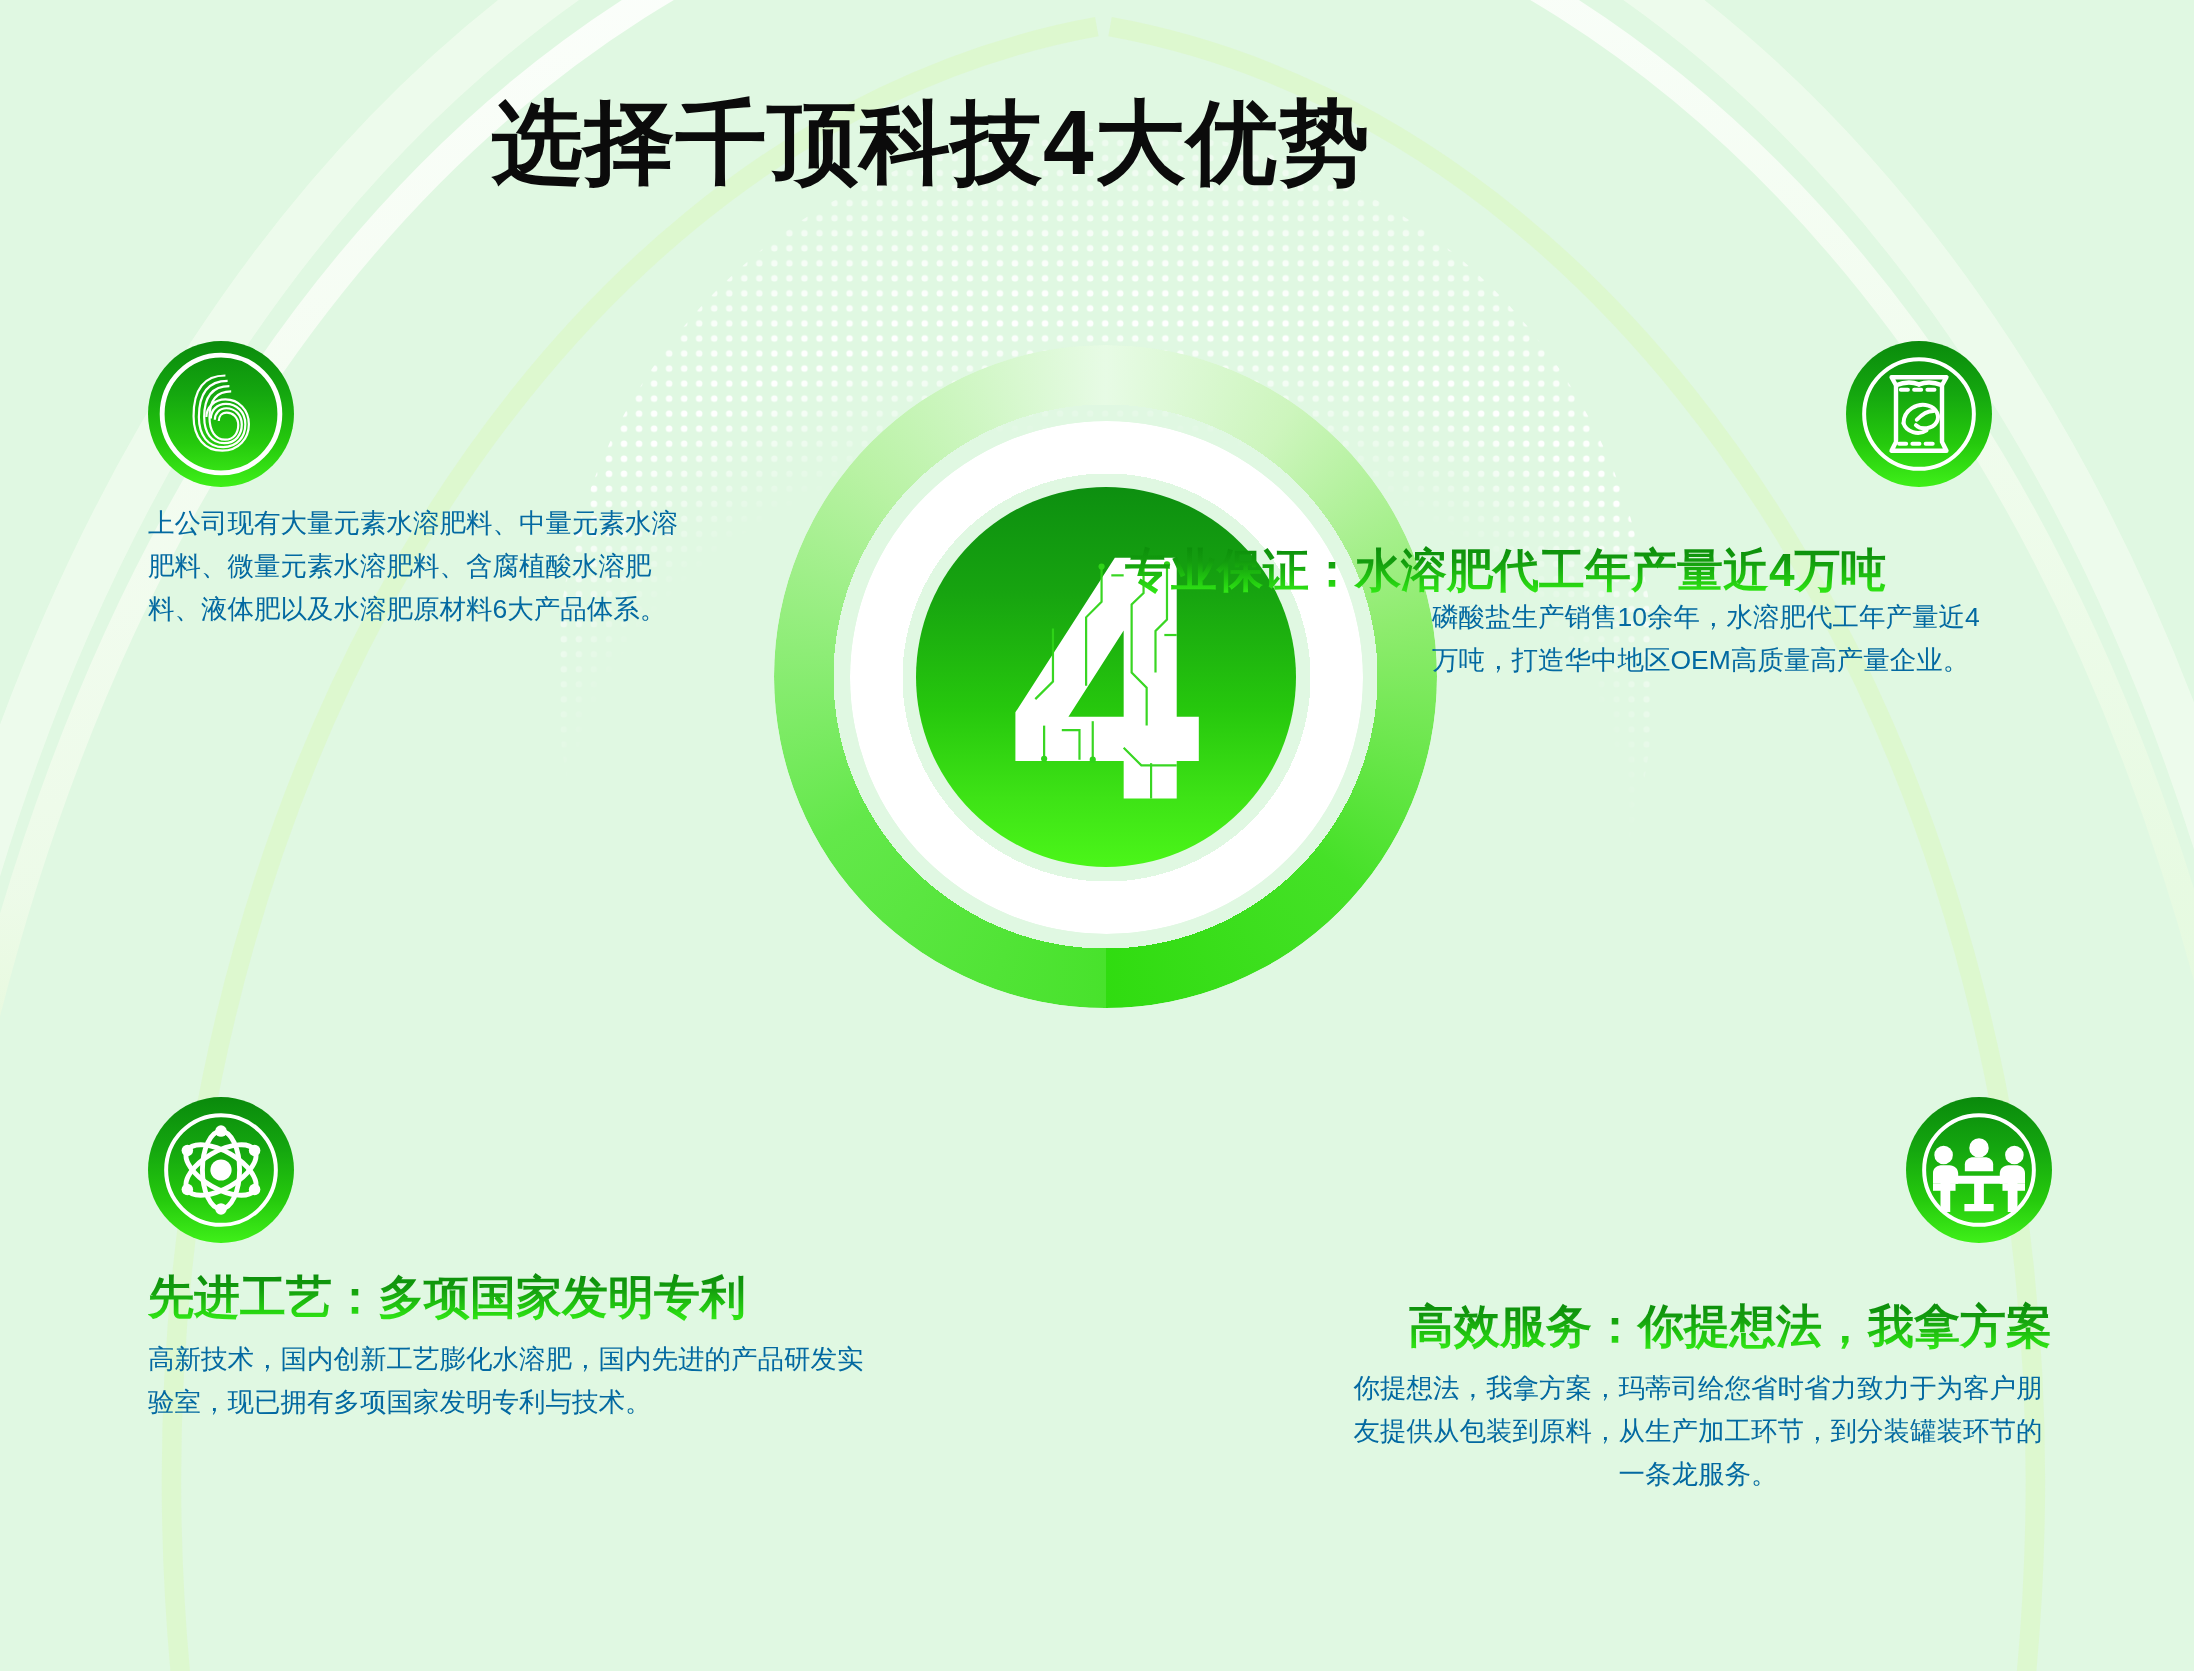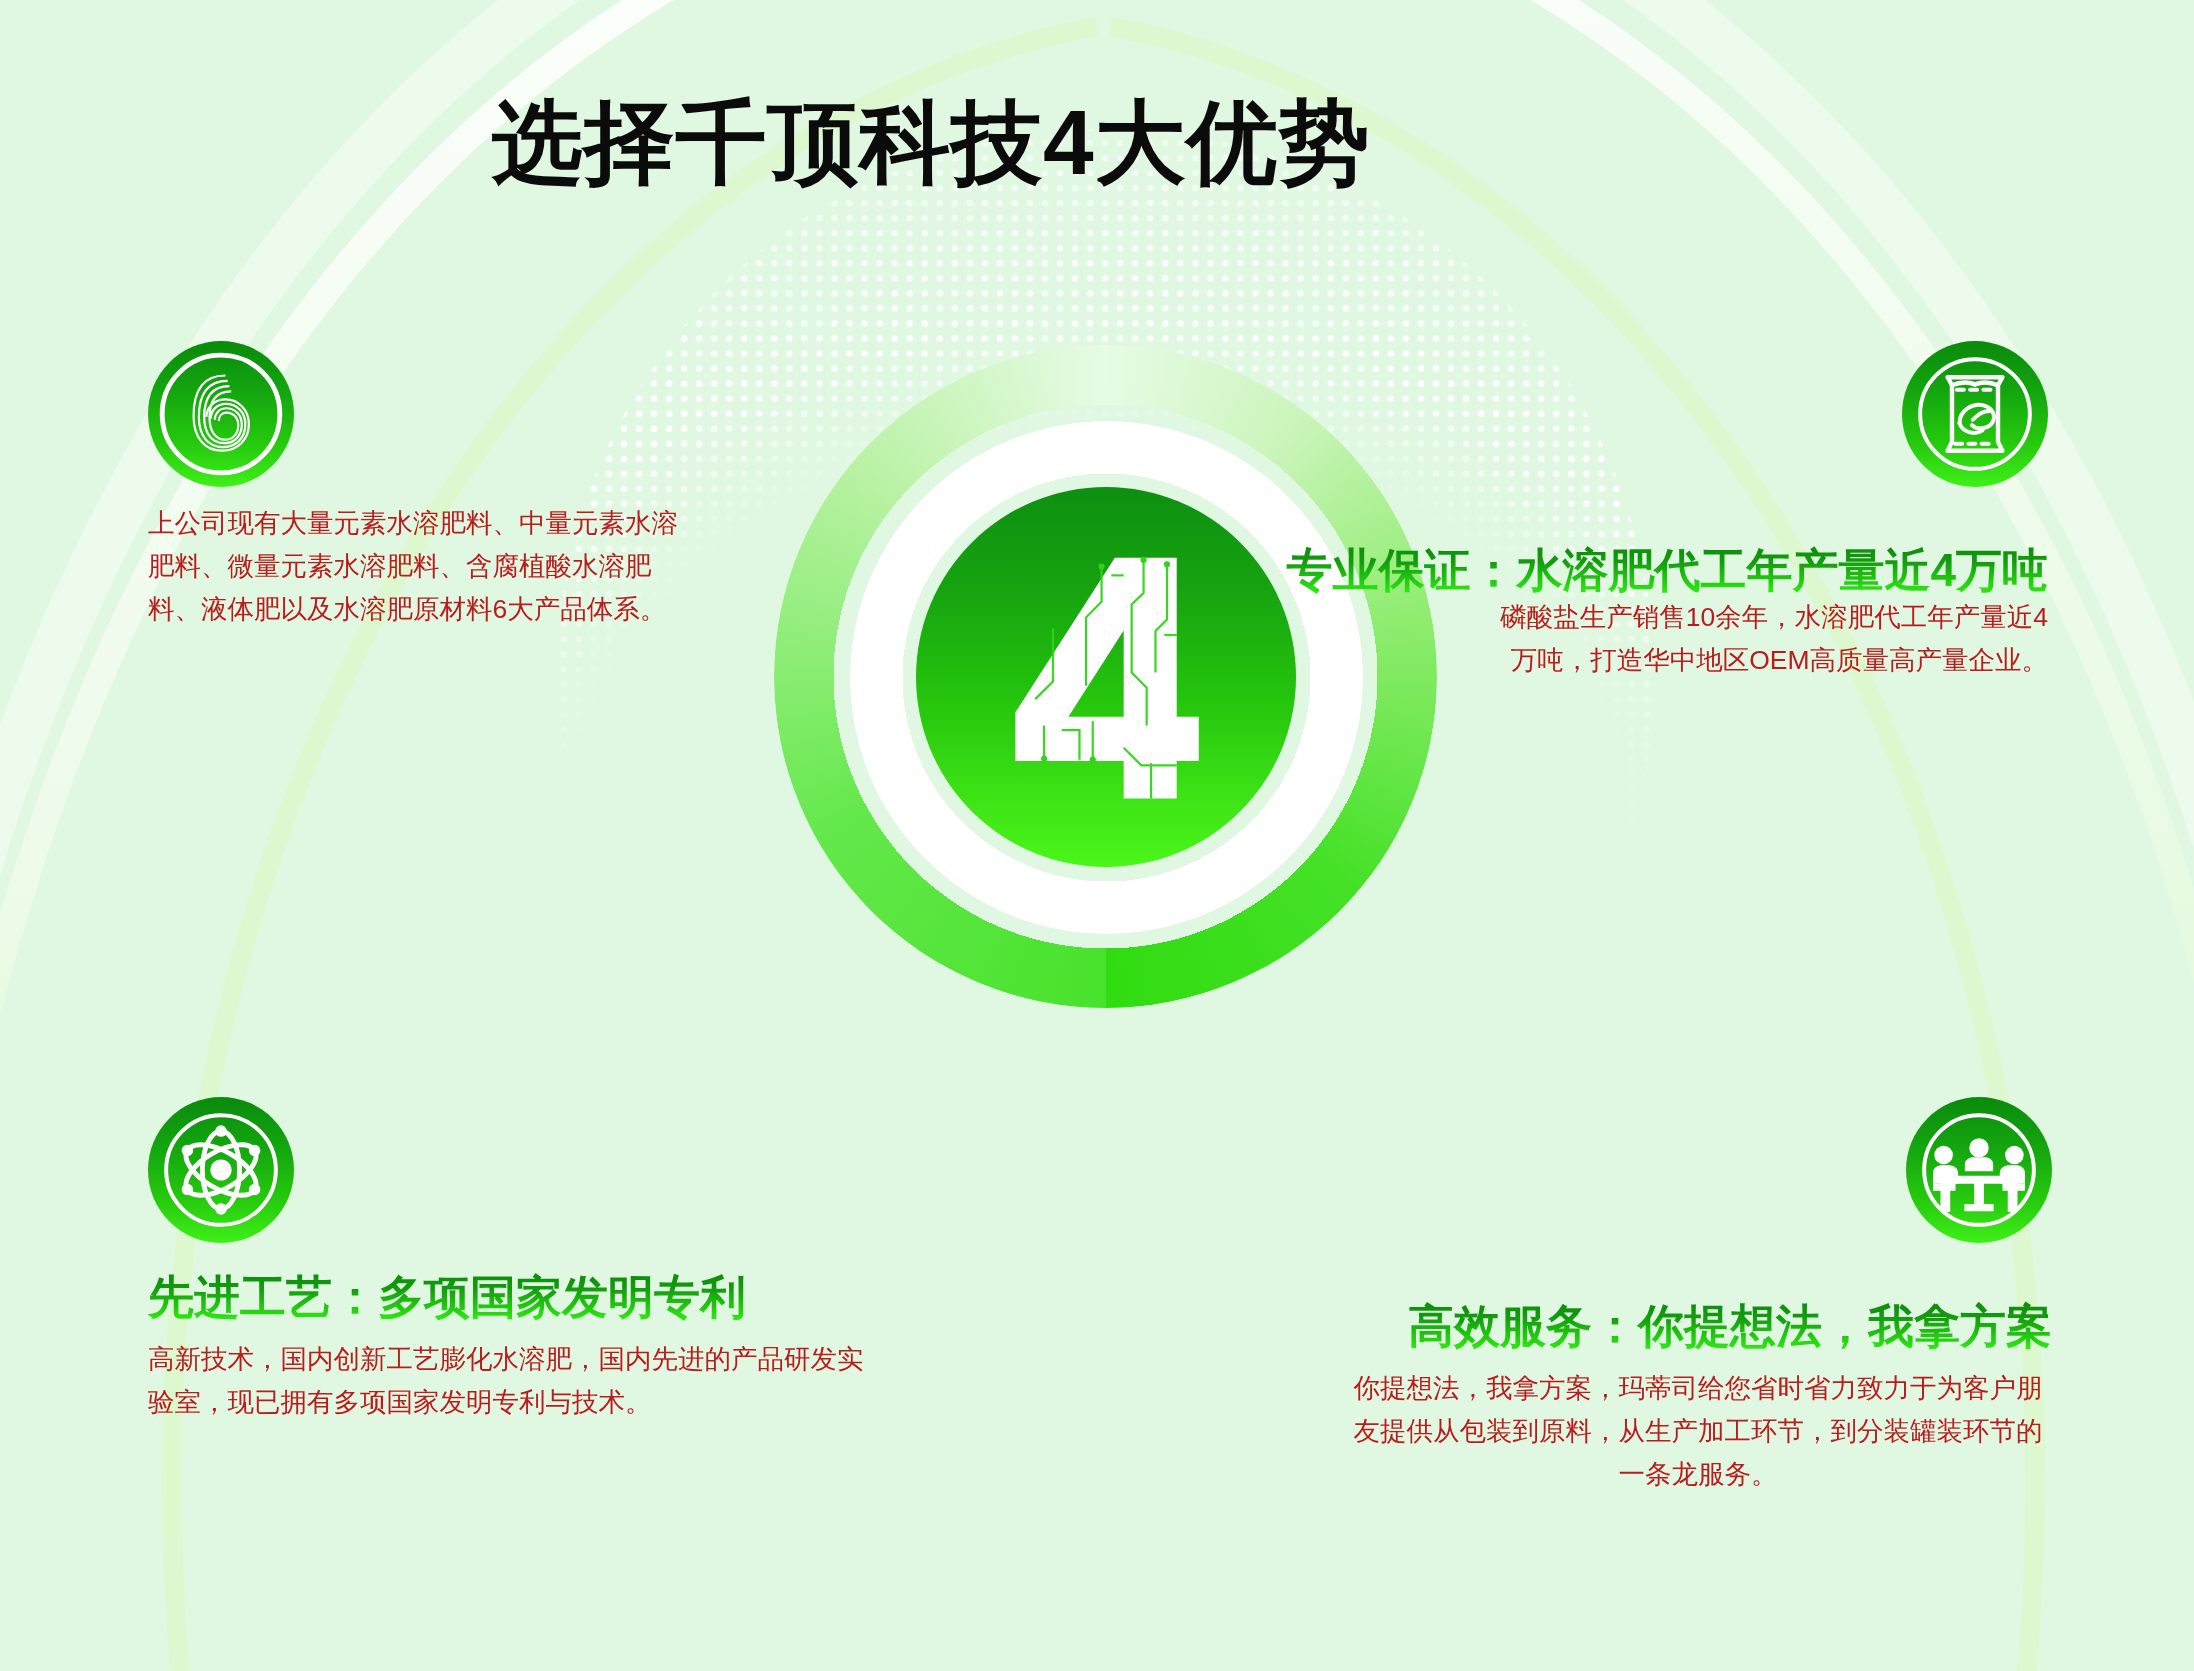--- a/index.html
+++ b/index.html
@@ -62,30 +62,30 @@
     box-shadow:0 0 0 0 rgba(0,0,0,0);
   }
   .q-heading{
     font-size:46px;font-weight:bold;line-height:1.14;
     white-space:nowrap;
     background:linear-gradient(180deg,#0b8c0a 0%,#139c0e 34%,#23cc10 72%,#35ef17 100%);
     -webkit-background-clip:text;background-clip:text;
     color:transparent;-webkit-text-fill-color:transparent;
   }
   .q-body{
-    font-size:26.5px;line-height:1.62;color:#b91c1c;
+    font-size:26.5px;line-height:1.62;color:#0369a1;
     font-weight:400;
   }
 
   
   #q-tl{left:148px;top:341px;width:575px;}
   #q-tl .q-heading{margin-top:57px;}
   #q-tl .q-body{margin-top:15px;width:551px;}
 
-  #q-tr{left:1181px;top:341px;width:867px;text-align:right;}
+  #q-tr{left:1125px;top:341px;width:867px;}
   #q-tr .q-icon{margin-left:auto;}
   #q-tr .q-heading{margin-top:57px;display:inline-block;}
   #q-tr .q-body{margin-left:auto;width:560px;}
 
   #q-bl{left:148px;top:1097px;width:752px;}
   #q-bl .q-heading{margin-top:28px;}
   #q-bl .q-body{margin-top:15px;width:734px;}
 
   #q-br{left:1322px;top:1097px;width:730px;text-align:right;}
   #q-br .q-icon{margin-left:auto;}

